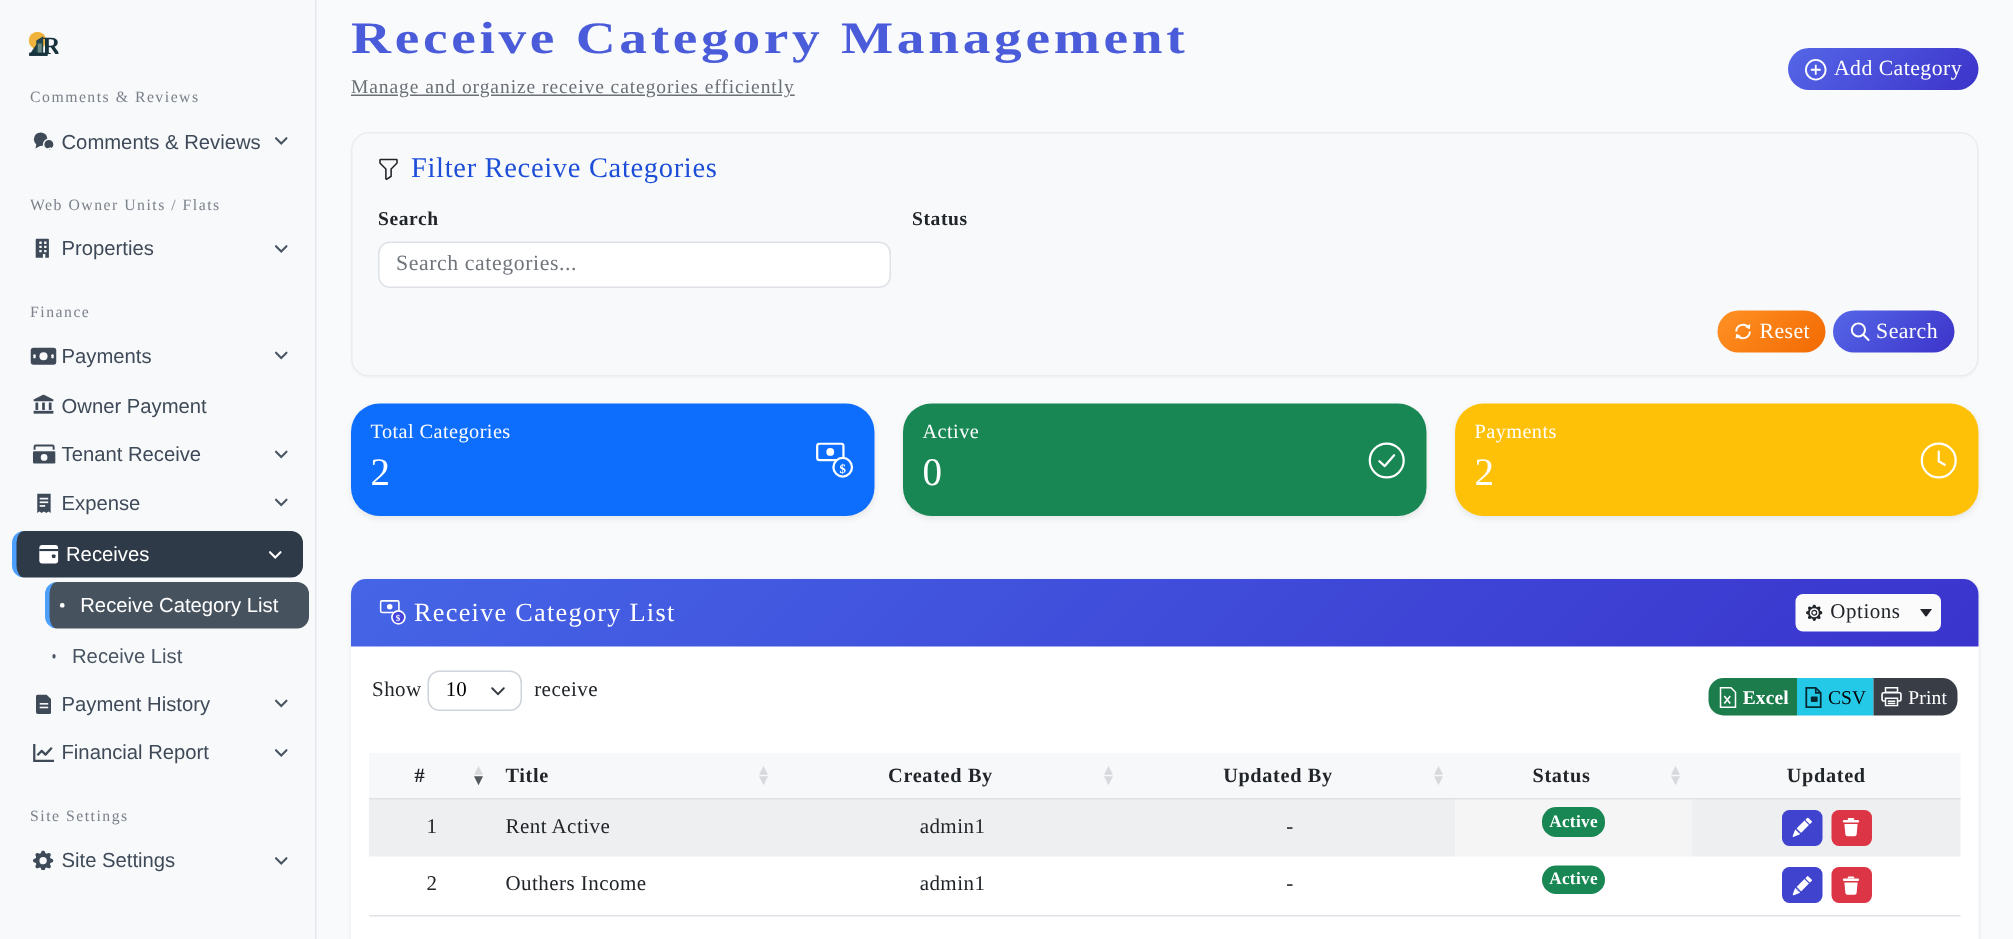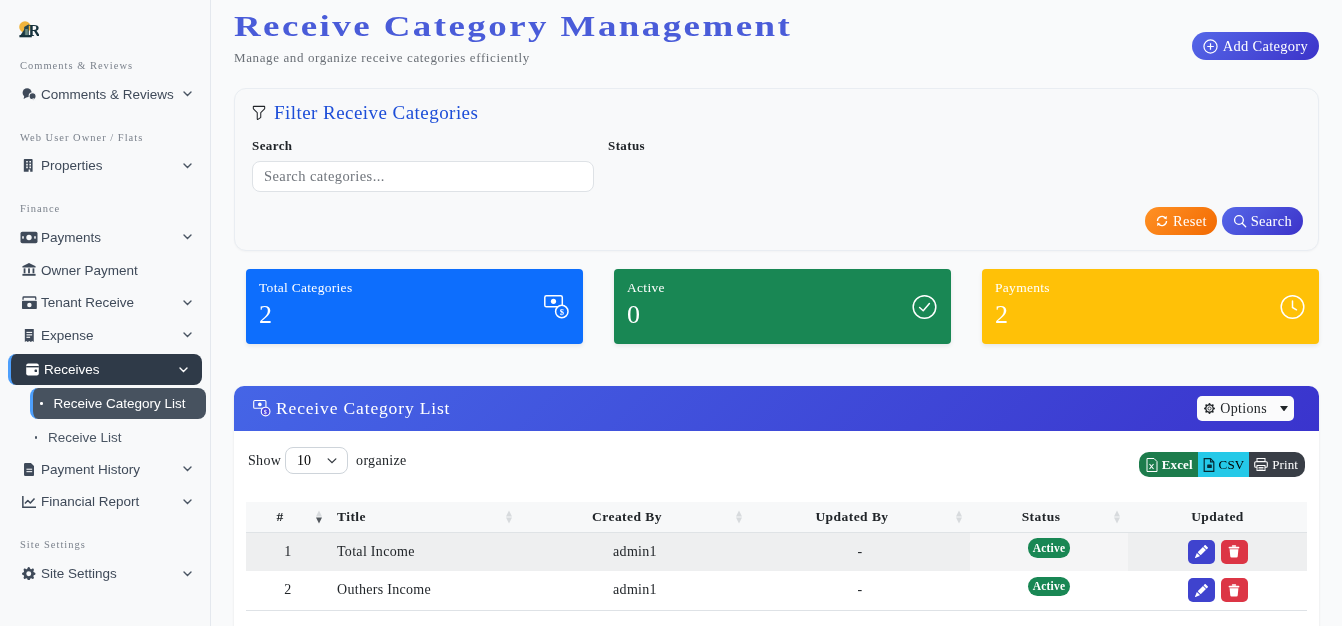--- a/index.html
+++ b/index.html
@@ -15,39 +15,39 @@
 .sb-item .chev { margin-left:auto; }
 .sb-item.active { background:#2f3a48; color:#fff; border-left:3px solid #4d9ffc; padding-right:14px; height:31px; margin-top:2.5px; }
 .sb-sub { display:flex; align-items:center; height:31px; margin:3px 4px 0 30px; padding:0 10px 0 4.5px; font-family:"Liberation Sans", sans-serif; font-size:13.5px; color:#4a5563; border-radius:8px; white-space:nowrap; }
 .sb-sub.active { background:#47525f; color:#fff; border-left:3px solid #4d9ffc; padding-left:7px; }
 .sb-sub .dot { width:2.5px; height:2.5px; background:currentColor; border-radius:50%; margin-right:11px; flex:none; }
 
 
 .main { margin-left:212px; padding:0 23px 0 22px; }
 .page-head { display:flex; align-items:flex-start; justify-content:space-between; }
 .page-title { margin-top:8px; font-size:30px; line-height:36px; font-weight:bold; color:#4a5cd9; letter-spacing:2px; transform:scaleX(1.23); transform-origin:left center; white-space:nowrap; }
-.page-sub { font-size:13px; color:#6b7077; margin-top:6px; letter-spacing:0.62px; }
+.page-sub { font-size:13px; color:#6b7077; margin-top:6px; letter-spacing:0.62px;text-decoration:underline; }
 .btn-add { display:inline-flex; align-items:center; gap:5px; background:linear-gradient(135deg,#5567e8,#3c33c9); color:#fff; font-size:14.5px; border-radius:14px; padding:0 11px; height:28px; margin-top:32px; letter-spacing:0.3px;justify-content:center; }
 
 
 .filter-card { margin-top:22px; background:#f8f9fa; border:1px solid #e9edf2; border-radius:12px; padding:13px 15px 15px 17px; box-shadow:0 1px 2px rgba(0,0,0,.03); }
 .filter-title { display:flex; align-items:center; gap:8px; font-size:19px; line-height:21px; font-weight:normal; color:#1d4ed8; letter-spacing:0.45px; }
 .f-row { display:flex; margin-top:15px; }
 .f-col1 { width:342px; margin-right:14px; }
 .f-col2 { width:340px; }
 .f-label { font-size:13px; line-height:15px; font-weight:bold; color:#212529; margin-bottom:8px; letter-spacing:0.4px; }
 .f-input { width:100%; height:31px; background:#fff; border:1px solid #dee2e6; border-radius:8px; padding:0 11px; font-size:14.5px; color:#70757c; display:flex; align-items:center; letter-spacing:0.4px; }
 .f-select { width:100%; height:31px; background:#fff; border:1px solid #dee2e6; border-radius:8px; padding:0 11px; font-size:14.5px; color:#212529; display:flex; align-items:center; justify-content:space-between; letter-spacing:0.5px; }
 .f-btns { display:flex; justify-content:flex-end; gap:5px; margin-top:15px; }
 .btn-reset { display:inline-flex; align-items:center; gap:4px; background:linear-gradient(135deg,#ff9124,#f26a02); color:#fff; font-size:14.5px; border-radius:14px; padding:0 10px; height:28px; letter-spacing:0.3px; }
 .btn-search { display:inline-flex; align-items:center; gap:4px; background:linear-gradient(135deg,#5567e8,#3c33c9); color:#fff; font-size:14.5px; border-radius:14px; padding:0 11px; height:28px; letter-spacing:0.3px; }
 
 
 .stats { display:flex; gap:19px; margin-top:18px; }
-.stat { flex:1; height:75px; border-radius:4px; color:#fff; padding:11px 13px; position:relative; box-shadow:0 2px 4px rgba(0,0,0,.08);margin-left:12px; }
+.stat { flex:1; height:75px; border-radius:19px; color:#fff; padding:11px 13px; position:relative; box-shadow:0 2px 4px rgba(0,0,0,.08); }
 .stat.blue { background:#0d6efd; }
 .stat.green { background:#198754; }
 .stat.yellow { background:#ffc107; }
 .stat-title { font-size:13.5px; letter-spacing:0.3px; }
 .stat-num { font-size:26px; line-height:30px; margin-top:4px; }
 .stat-icon { position:absolute; right:14px; top:50%; transform:translateY(-50%); }
 
 
 .table-card { margin-top:42px; background:#fff; border-radius:10px 10px 0 0; box-shadow:0 1px 3px rgba(0,0,0,.08); height:250px; }
 .tc-head { display:flex; align-items:center; justify-content:space-between; background:linear-gradient(135deg,#4565e6,#3a34cd); border-radius:10px 10px 0 0; height:45px; padding:0 25px 0 19px; }
@@ -101,21 +101,21 @@
             <circle cx="12.4" cy="9.7" r="4.1"></circle>
             <path d="M13.6 12.6 L15.6 14.9 L10.6 13.6 Z"></path>
           </g>
         </svg>
       </span>
     Comments &amp; Reviews
     <svg class="chev" width="9" height="6" viewBox="0 0 9 6">
         <path d="M1 1.1 L4.5 4.6 L8 1.1" fill="none" stroke="#4a5563" stroke-width="1.4" stroke-linecap="round"></path>
       </svg>
   </div>
-  <div class="sb-label">Web User Owner / Flats</div>
+  <div class="sb-label">Web Owner Units / Flats</div>
   <div class="sb-item">
     <span class="ic">
         <svg width="12" height="12.8" viewBox="0 0 15 16">
           <path d="M2 0 h9 a1 1 0 0 1 1 1 v15 h-3 v-3 h-2 v3 h-6 v-15 a1 1 0 0 1 1-1z M4 2.5 h2 v2 h-2z M8 2.5 h2 v2 h-2z M4 6 h2 v2 h-2z M8 6 h2 v2 h-2z M4 9.5 h2 v2 h-2z M8 9.5 h2 v2 h-2z" fill="#3f4a59" fill-rule="evenodd"></path>
         </svg>
       </span>
     Properties
     <svg class="chev" width="9" height="6" viewBox="0 0 9 6">
         <path d="M1 1.1 L4.5 4.6 L8 1.1" fill="none" stroke="#4a5563" stroke-width="1.4" stroke-linecap="round"></path>
       </svg>
@@ -332,21 +332,21 @@
       </div>
     </div>
     <div class="tc-body">
       <div class="show-row">
         <span class="txt">Show</span>
         <span class="sel-10">10
           <svg width="10" height="6" viewBox="0 0 11 7">
               <path d="M1 1 L5.5 5.5 L10 1" fill="none" stroke="#343a40" stroke-width="1.5" stroke-linecap="round"></path>
             </svg>
         </span>
-        <span class="txt">organize</span>
+        <span class="txt">receive</span>
         <div class="export">
           <div class="exp-btn exp-excel">
             <svg width="12" height="14" viewBox="0 0 12 14">
                 <path d="M1 0.5 h7 l3 3 v10 h-10 z" fill="none" stroke="#fff" stroke-width="1"></path>
                 <path d="M3.5 6 l4 5 M7.5 6 l-4 5" stroke="#fff" stroke-width="1.1"></path>
               </svg>
             Excel
           </div>
           <div class="exp-btn exp-csv">
             <svg width="12" height="14" viewBox="0 0 12 14">
@@ -387,21 +387,21 @@
                   <span class="dn"></span>
                 </span></th>
           <th style="width:158px;">Status<span class="sort">
                   <span class="up"></span>
                   <span class="dn"></span>
                 </span></th>
           <th style="padding-right:10px;">Updated</th>
         </tr>
         <tr class="odd">
           <td>1</td>
-          <td style="text-align:left; padding-left:7px;">Total Income</td>
+          <td style="text-align:left; padding-left:7px;">Rent Active</td>
           <td>admin1</td>
           <td>-</td>
           <td class="shade"><span class="pill">Active</span></td>
           <td>
             <span class="act-btn act-edit">
                   <svg width="13" height="13" viewBox="0 0 16 16">
                     <path d="M12.854.146a.5.5 0 0 0-.707 0L10.5 1.793 14.207 5.5l1.647-1.646a.5.5 0 0 0 0-.708l-3-3zm.646 6.061L9.793 2.5 3.293 9H3.5a.5.5 0 0 1 .5.5v.5h.5a.5.5 0 0 1 .5.5v.5h.5a.5.5 0 0 1 .5.5v.5h.5a.5.5 0 0 1 .5.5v.207l6.5-6.5zm-7.468 7.468A.5.5 0 0 1 6 13.5V13h-.5a.5.5 0 0 1-.5-.5V12h-.5a.5.5 0 0 1-.5-.5V11h-.5a.5.5 0 0 1-.5-.5V10h-.5a.499.499 0 0 1-.175-.032l-.179.178a.5.5 0 0 0-.11.168l-2 5a.5.5 0 0 0 .65.65l5-2a.5.5 0 0 0 .168-.11l.178-.178z" fill="#fff"></path>
                   </svg>
                 </span><span class="act-btn act-del">
                   <svg width="12" height="13" viewBox="0 0 12 13">

